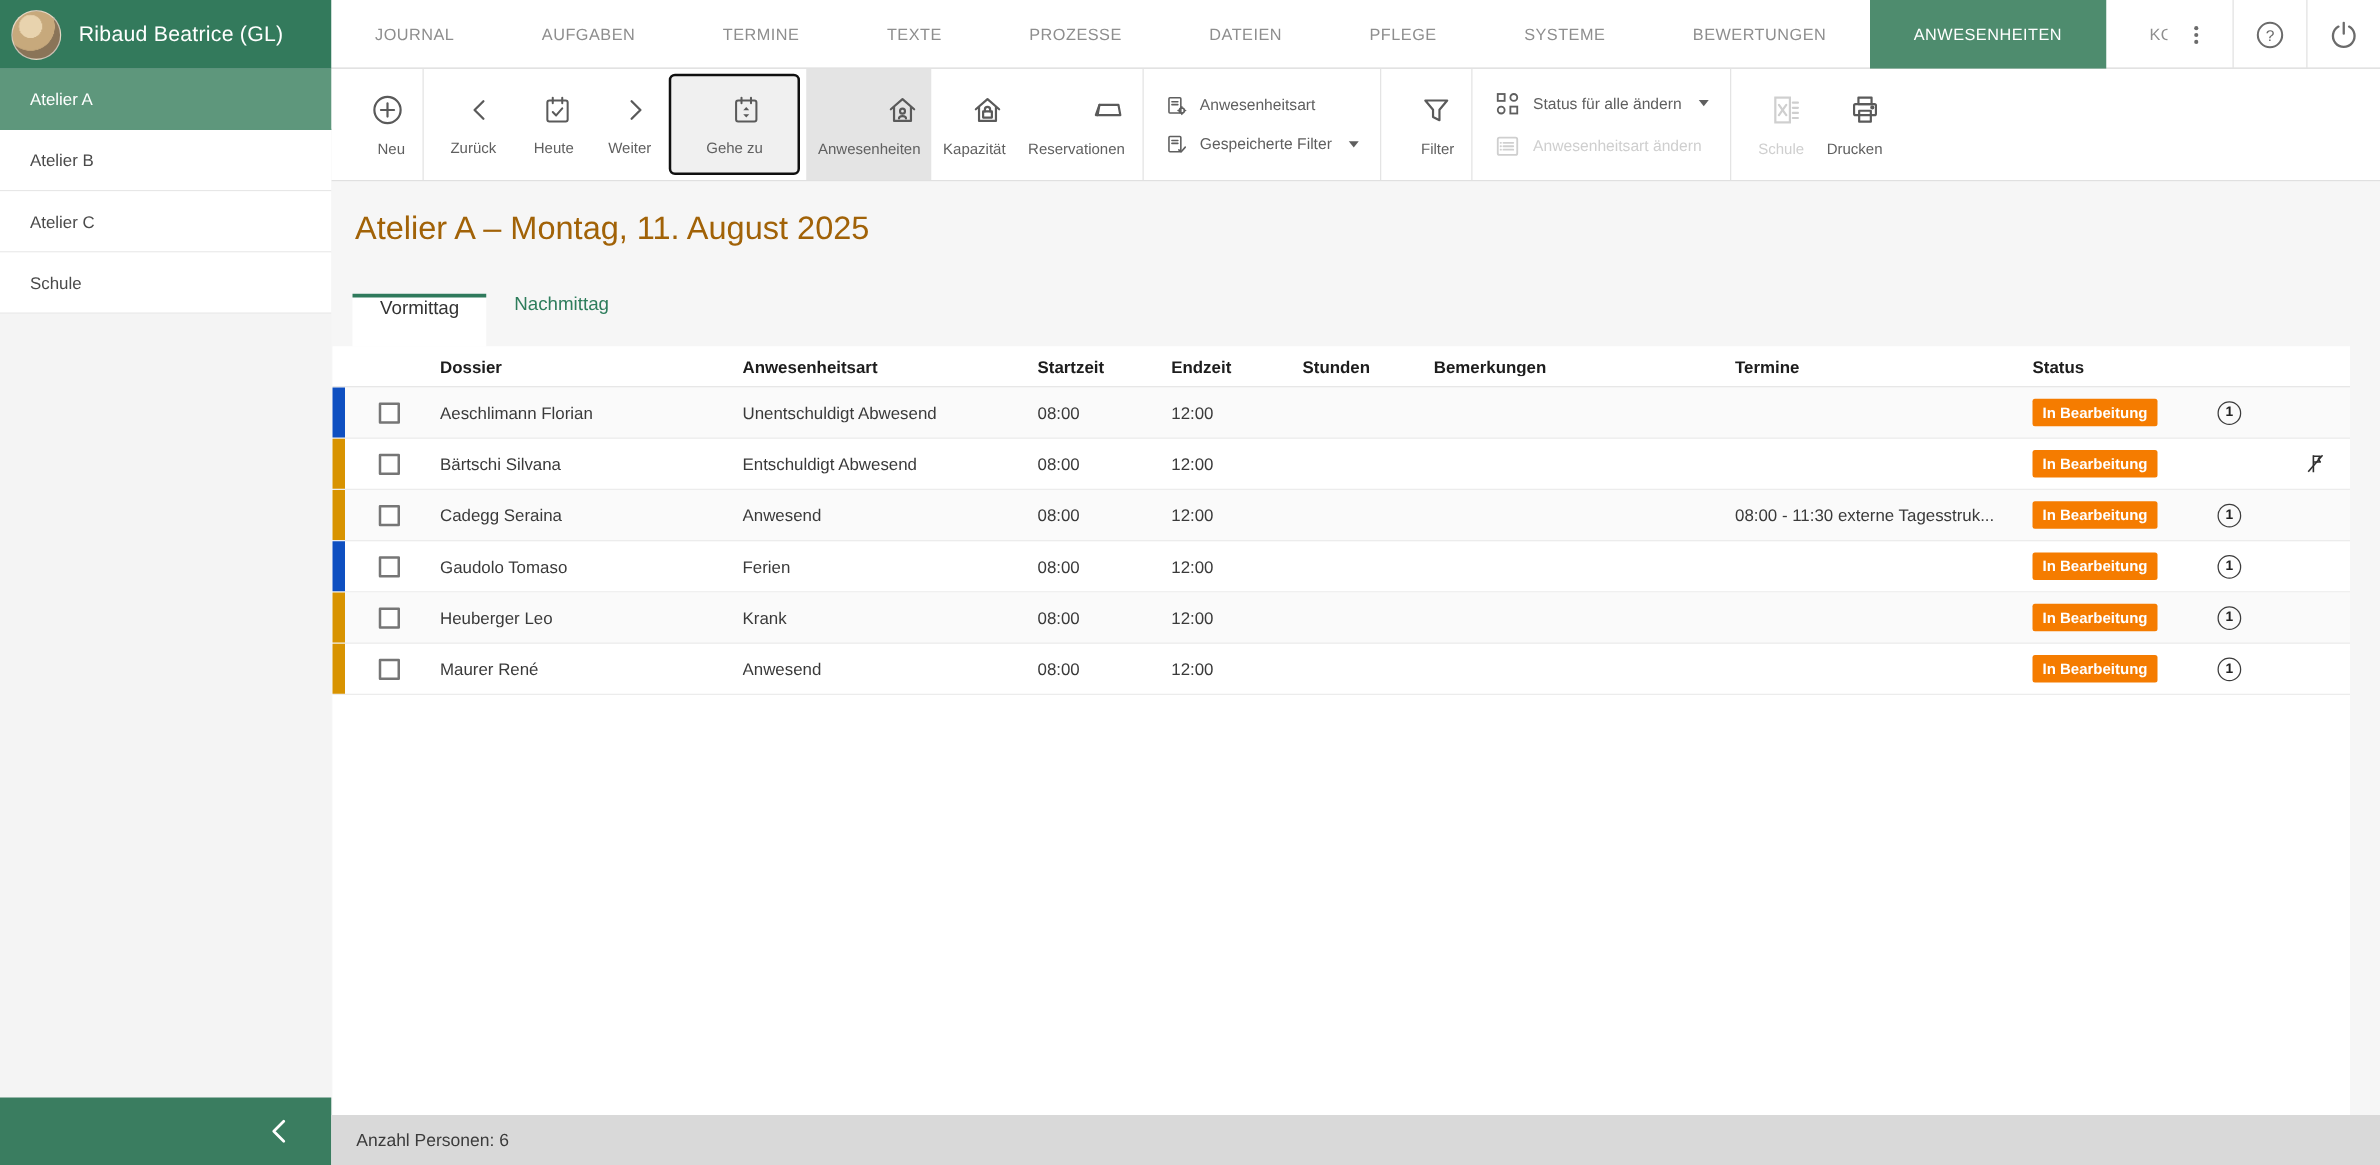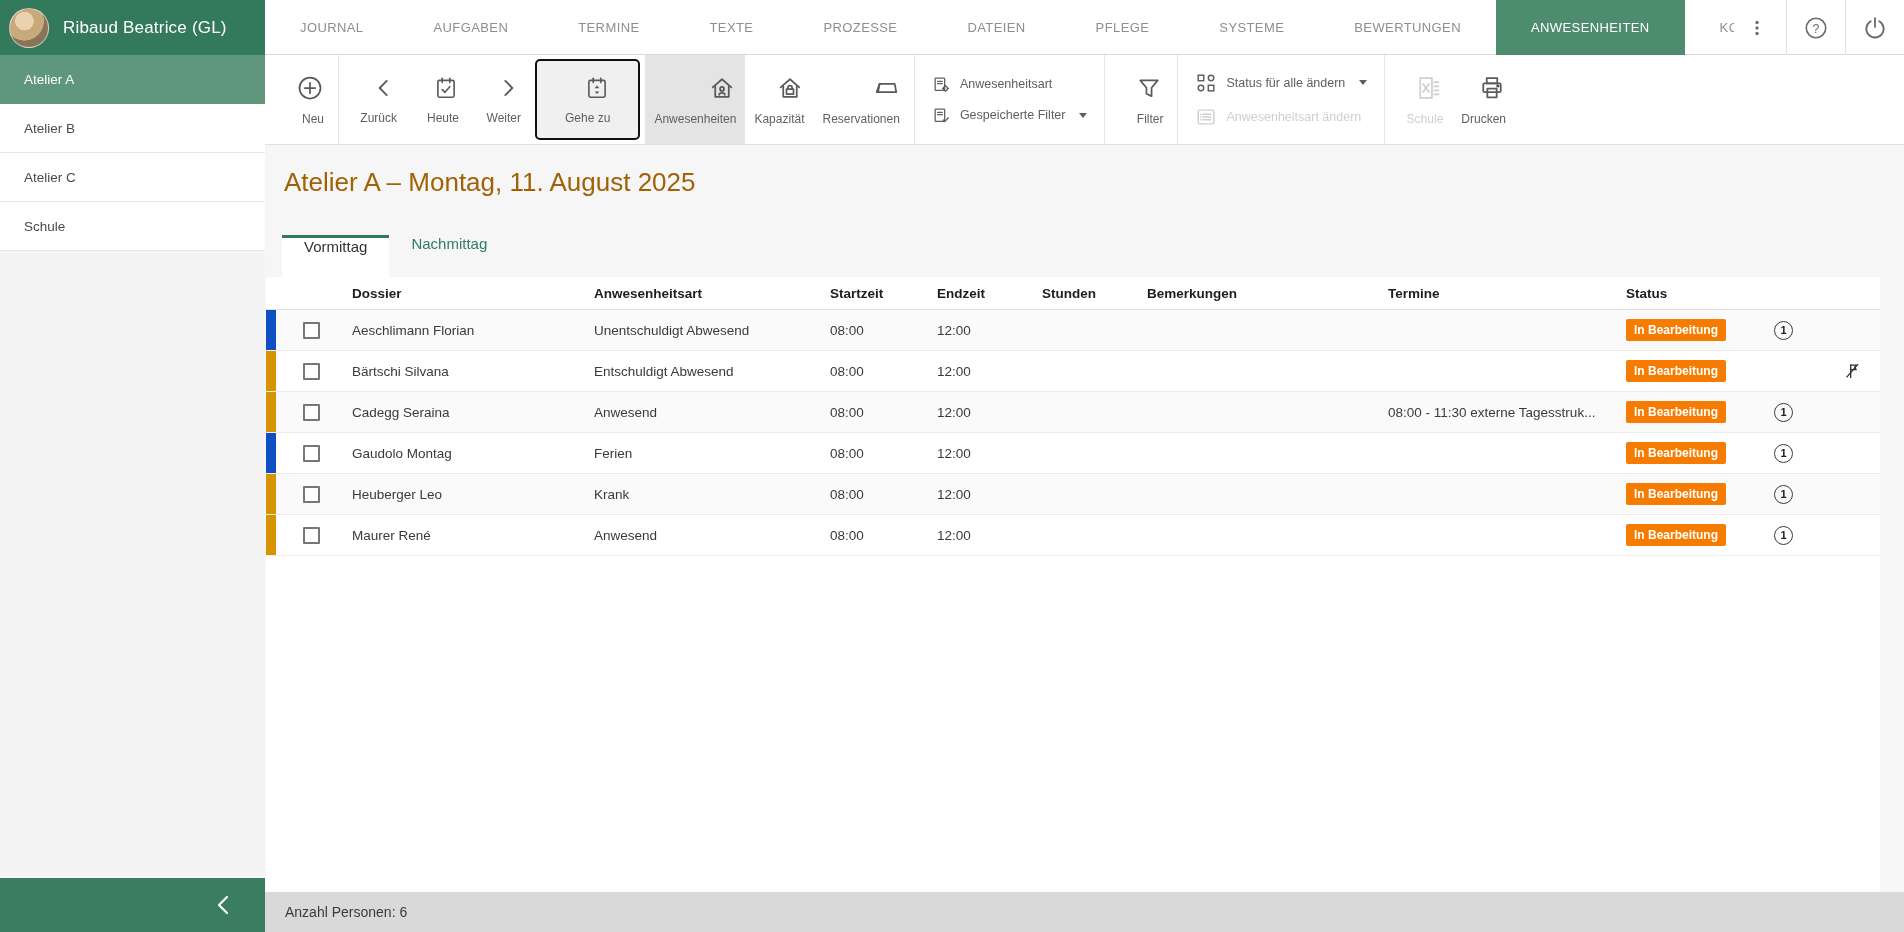--- a/index.html
+++ b/index.html
@@ -453,21 +453,21 @@
             </span>
           </span>
 
         </div>
 
         <div class="tr datarow">
           <span class="rowbar blue"></span>
           <span>
             <span class="cb"></span>
           </span>
-          <span class="cell">Gaudolo Montag</span>
+          <span class="cell">Gaudolo Tomaso</span>
           <span class="cell">Ferien</span>
           <span class="cell">08:00</span>
           <span class="cell">12:00</span>
           <span class="cell"></span>
           <span class="cell"></span>
           <span class="cell"></span>
           <span><span class="badge">In Bearbeitung</span></span>
           <span>
             <span class="counter">
               <span>1</span>

